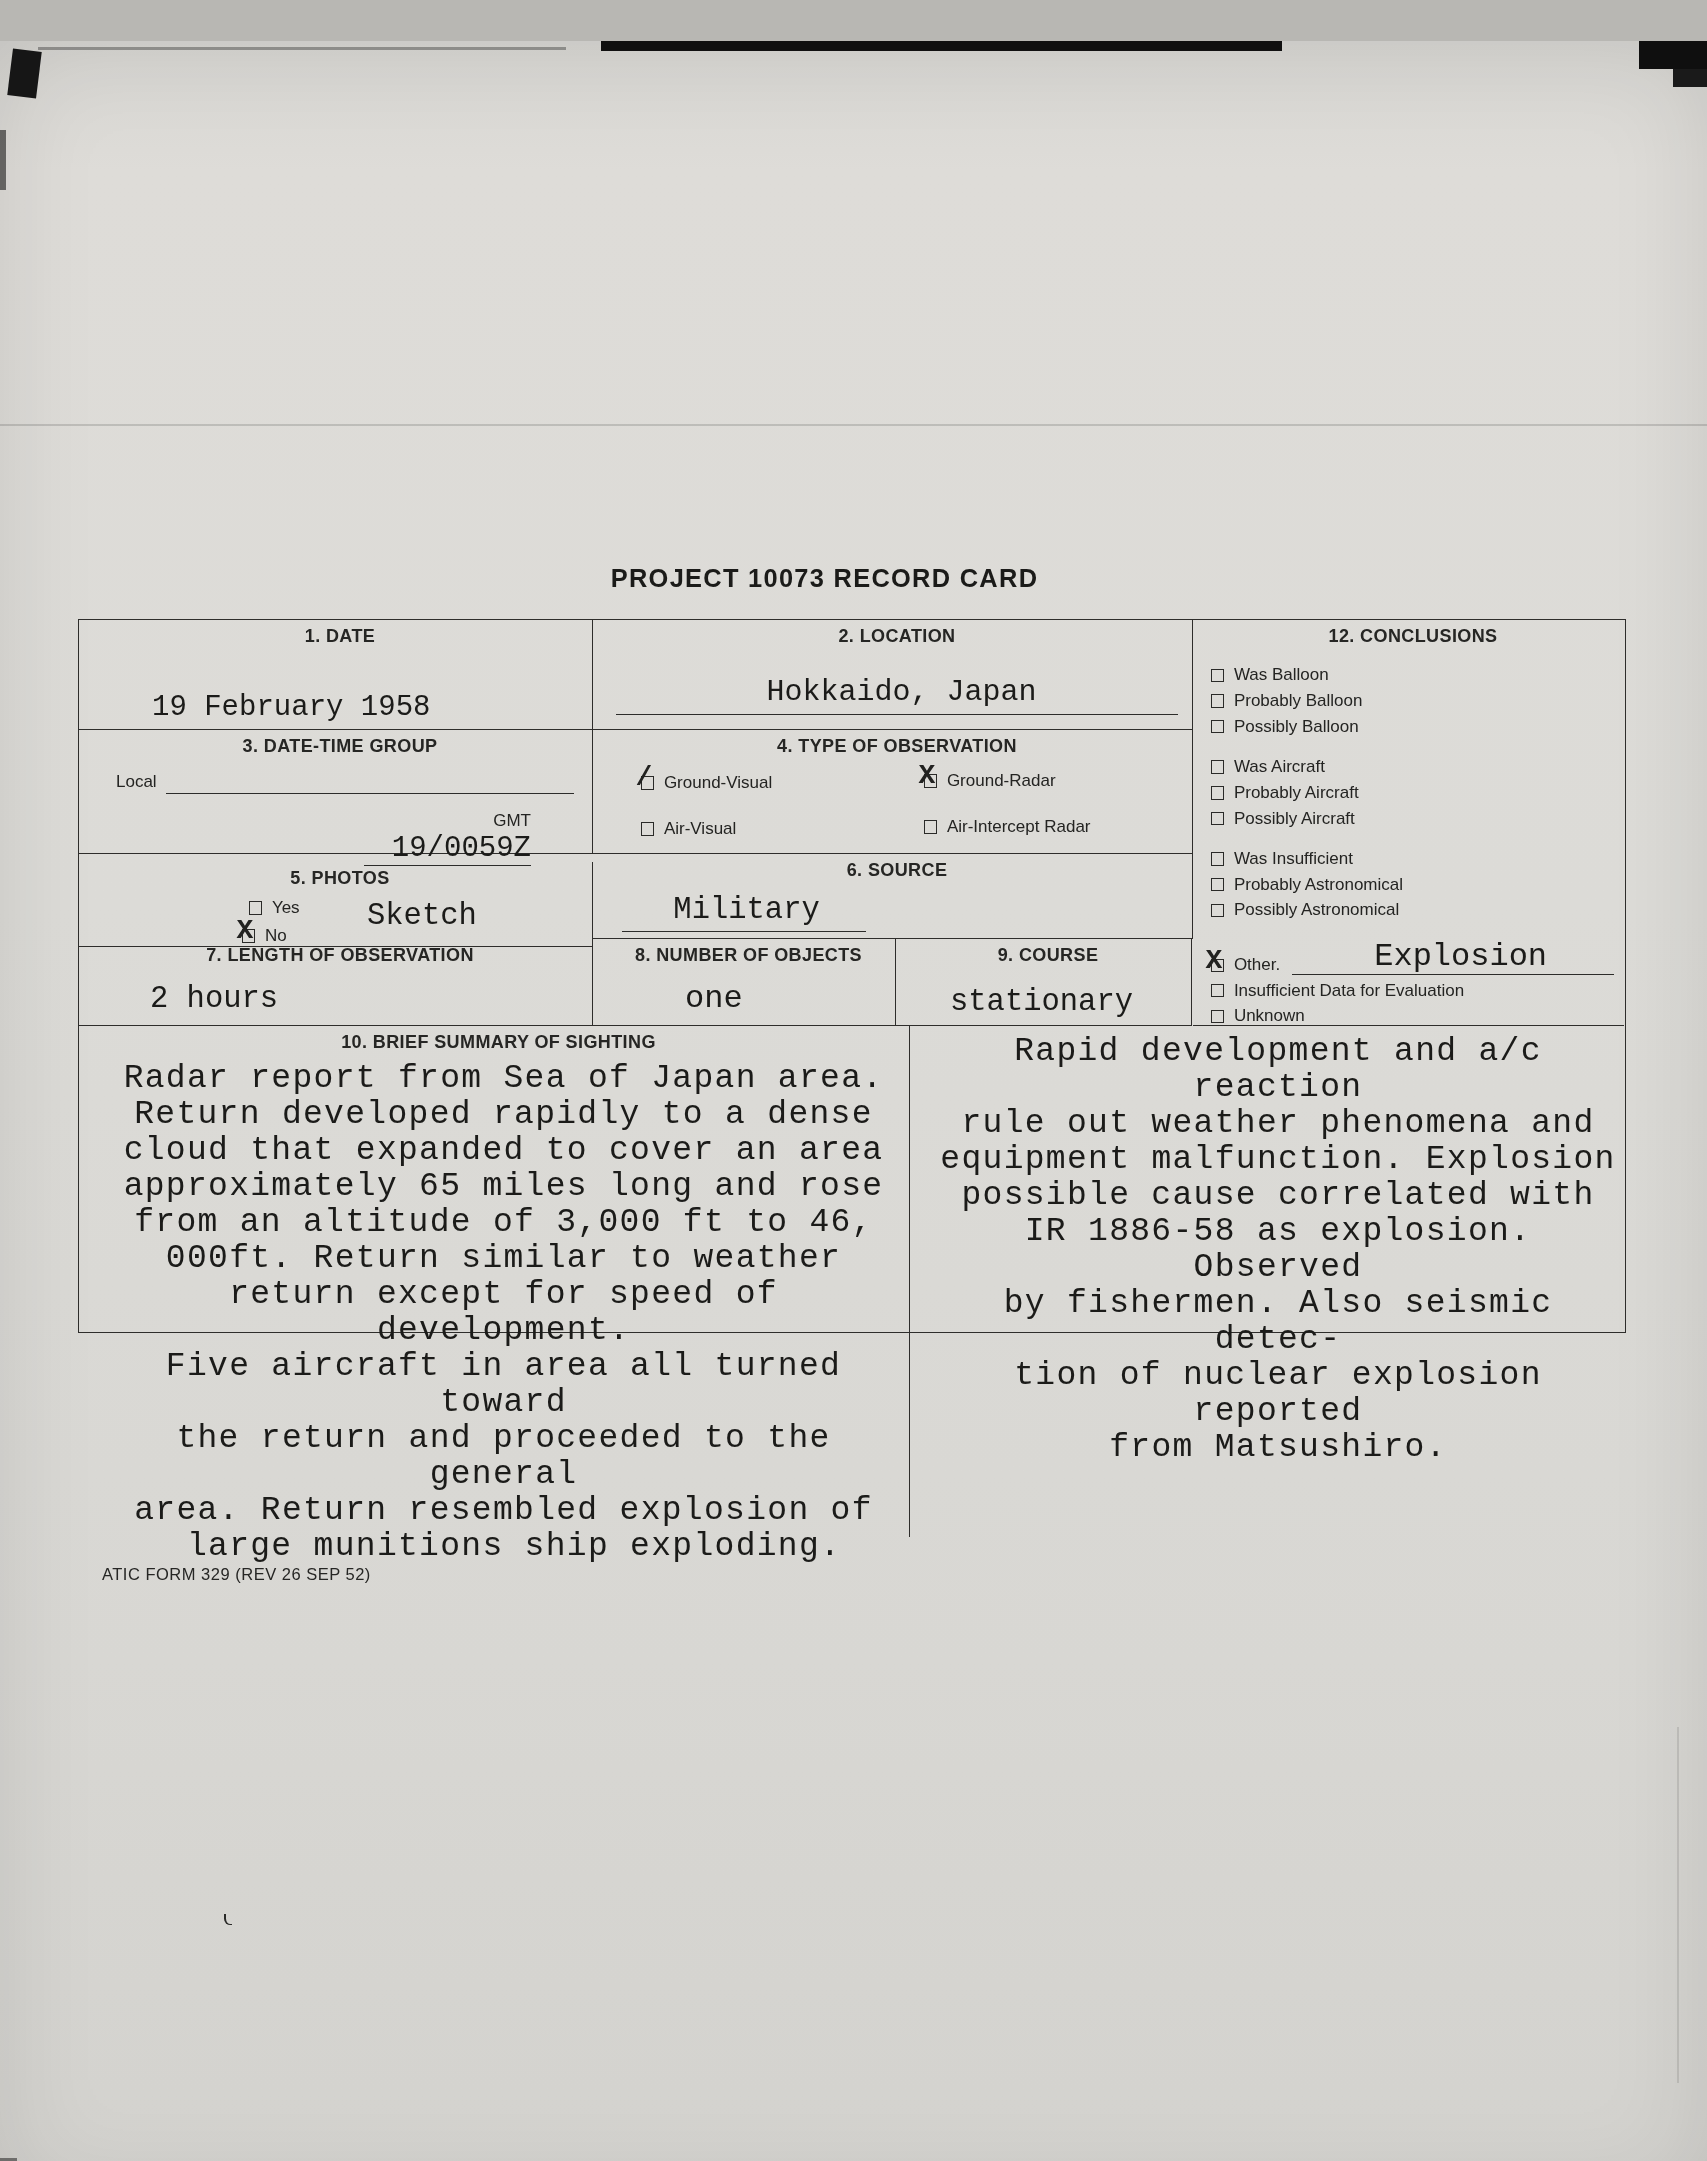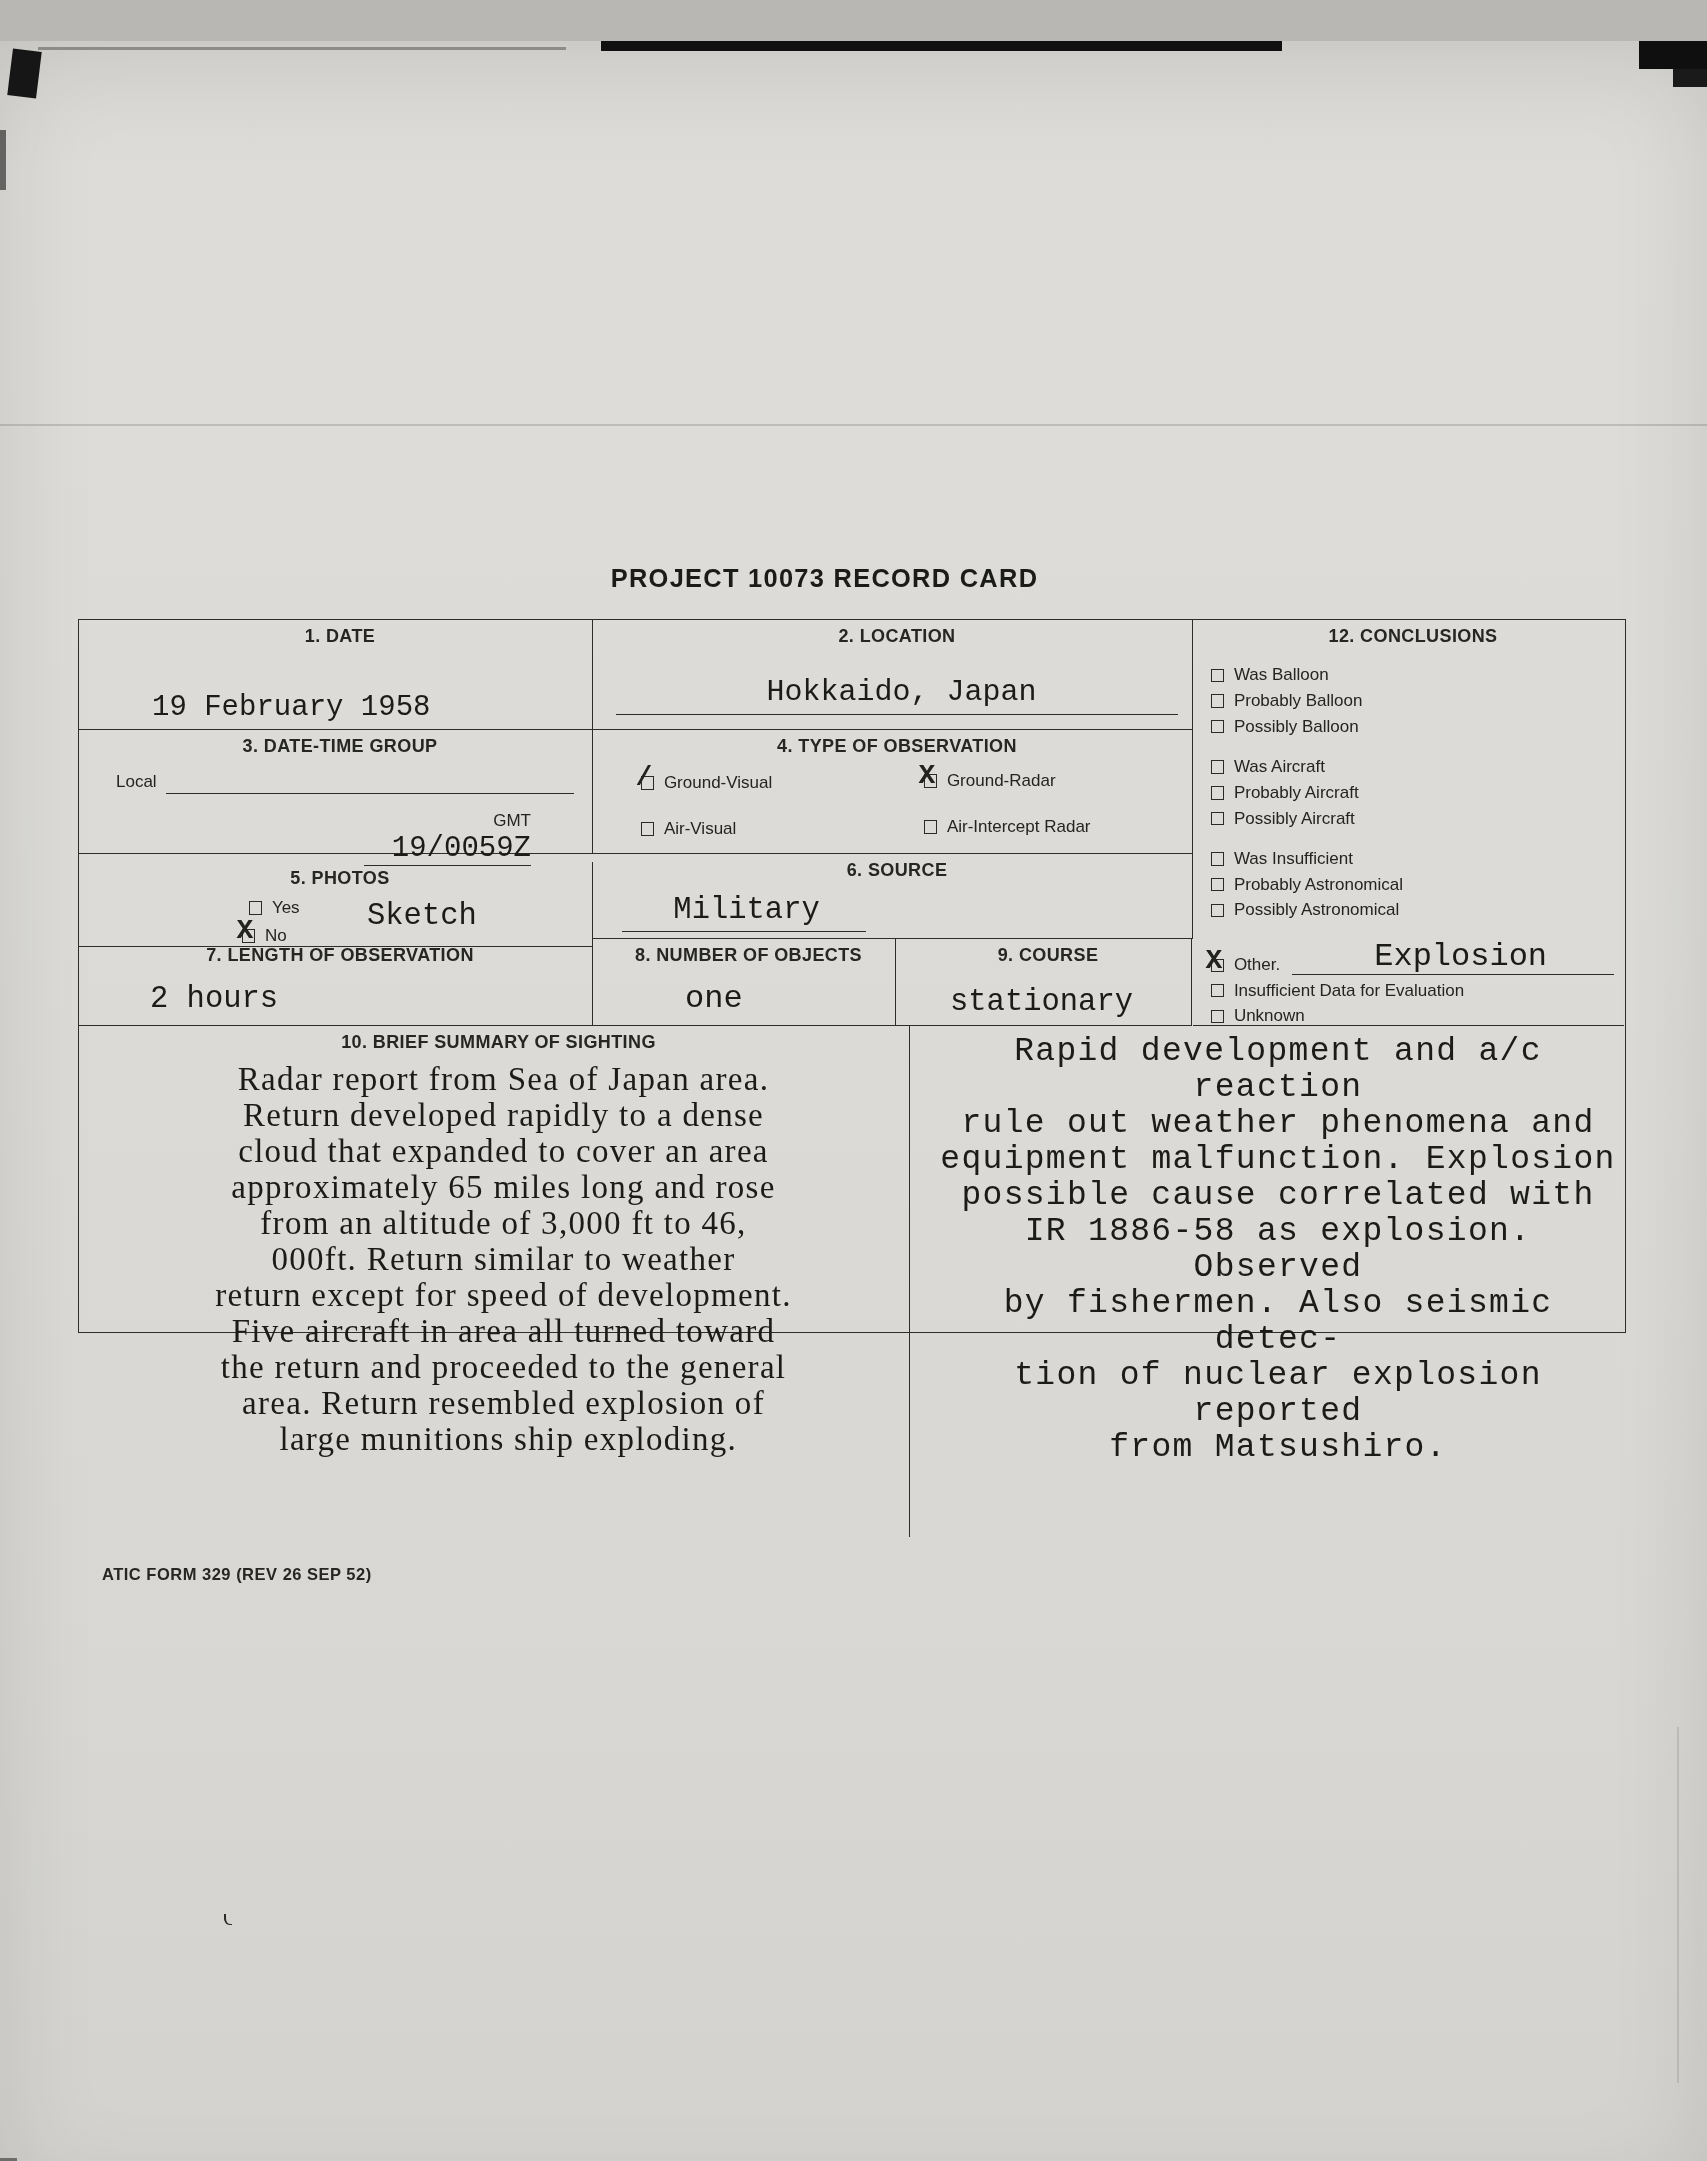--- a/index.html
+++ b/index.html
@@ -105,26 +105,26 @@
   .other-row { align-items:flex-end; }
   .other-row .cb { margin-bottom:2.5px; }
   .other-val { flex:1; font-size:32px; line-height:1; padding:0 0 1.3px 15.3px; margin-left:2.5px; white-space:nowrap; }
 
   
   .body-text {
     font-family:"Liberation Mono","DejaVu Sans Mono",monospace;
     font-size:33px; line-height:36px; letter-spacing:1.3px;
     color:#1b1b19; white-space:pre-wrap;
   }
-  .sum-text { margin:7.6px 0 0 19px;font-family:Liberation Serif, serif; }
+  .sum-text { margin:7.6px 0 0 19px; }
   .com-text { margin:7.6px 0 0 23px; }
 
   .footer {
     position:absolute; left:102px; top:1524px;
-    font-size:16.5px; font-weight:bold; letter-spacing:0.5px; color:#262624; white-space:nowrap;
+    font-size:16.5px; font-weight:normal; letter-spacing:0.5px; color:#262624; white-space:nowrap;
   }
 </style>
 </head>
 <body>
 
 <div class="scan">
 
   <div class="art a-topline"></div>
   <div class="art a-topbar"></div>
   <div class="art a-trblob"></div>

